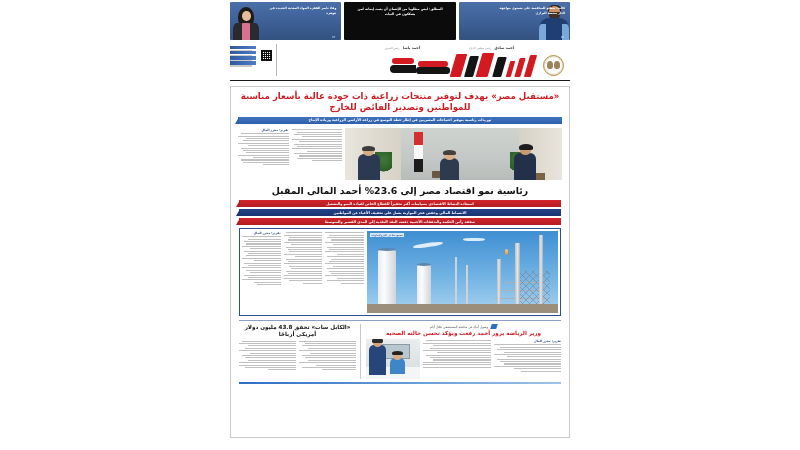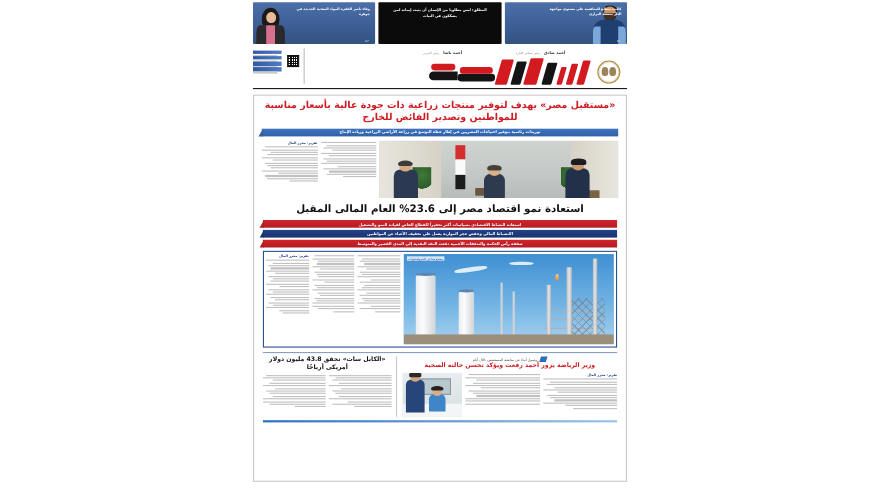--- a/index.html
+++ b/index.html
@@ -415,23 +415,23 @@
                 <div class="ln s70"></div>
                 <div class="ln s95"></div>
               <div class="ln s90"></div>
                 <div class="ln s50"></div>
             </div>
           </div>
         </div>
       </div>
 
       <div class="head2">
-        <span>استعادة نمو اقتصاد مصر إلى</span>
+        <span>رئاسية نمو اقتصاد مصر إلى</span>
         <em>23.6%</em>
-        <span>العام المالى المقبل</span>
+        <span>أحمد المالى المقبل</span>
       </div>
 
       <div class="bullets">
         <div class="bullet red">
           <div class="bullet-txt">استعادة النشاط الاقتصادى بسياسات أكثر تحفيزاً للقطاع الخاص لقيادة النمو والتشغيل</div>
         </div>
         <div class="bullet navy">
           <div class="bullet-txt">الانضباط المالى وخفض عجز الموازنة يعمل على تخفيف الأعباء عن المواطنين</div>
         </div>
         <div class="bullet red">

